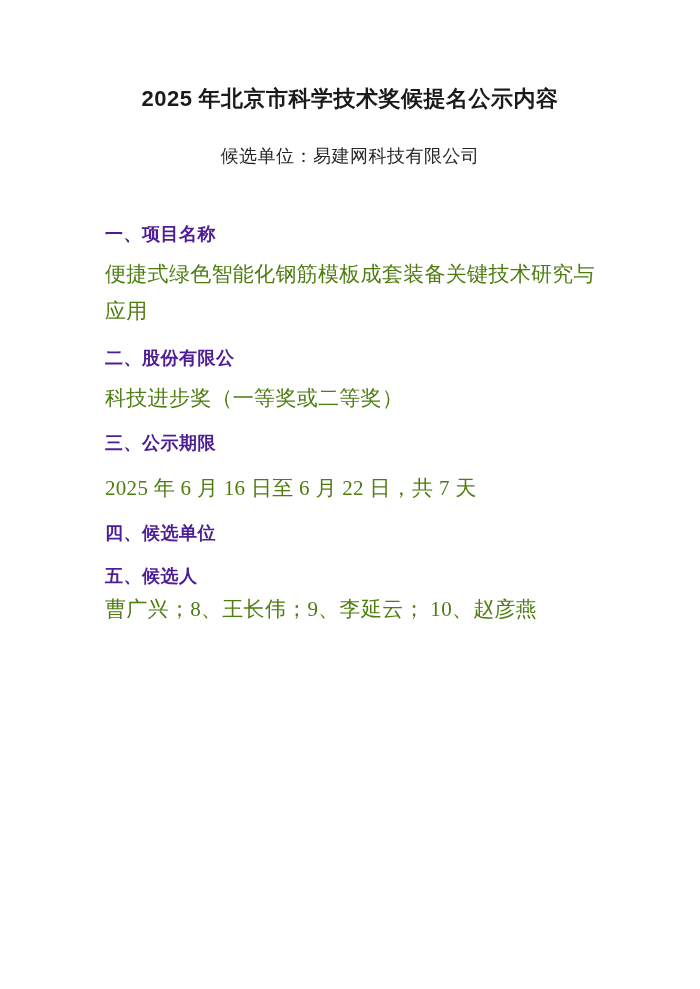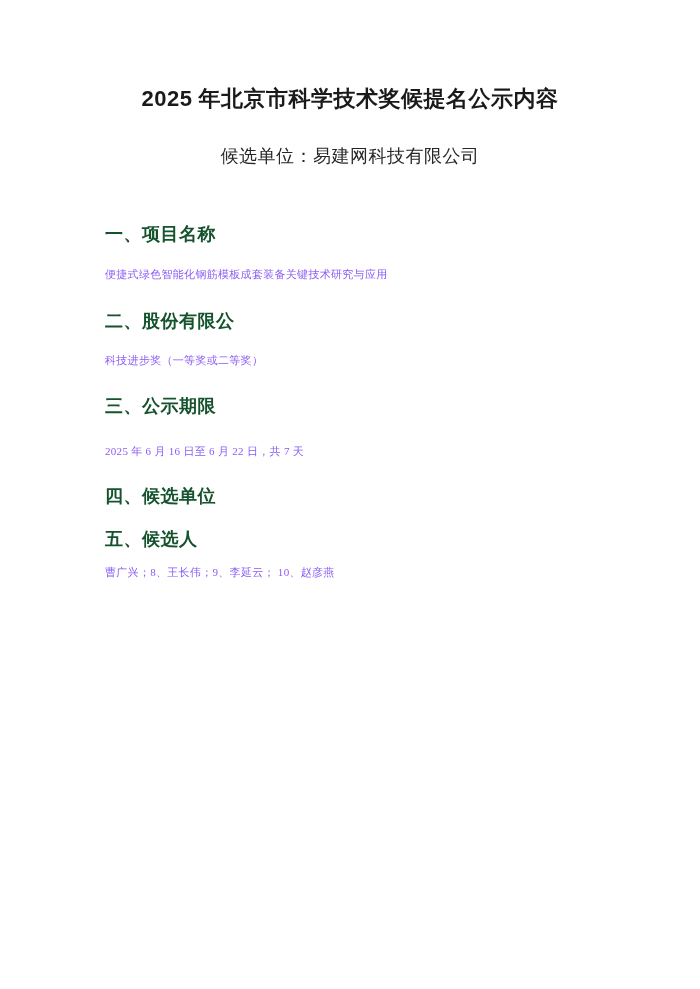--- a/index.html
+++ b/index.html
@@ -36,44 +36,44 @@
     margin-top: 31px;
     text-align: center;
     font-size: 18px;
     line-height: 23px;
     color: #262626;
     letter-spacing: 0.5px;
   }
   .sec-heading {
     font-family: "Liberation Sans", "DejaVu Sans", sans-serif;
     font-weight: bold;
-    color: #14532d;
+    color: #4c1d95;
     font-size: 18px;
     line-height: 25px;
     letter-spacing: 0.5px;
   }
   .para {
-    font-size: 11px;
-    color: #8b5cf6;
+    font-size: 21px;
+    color: #4d7c0f;
     letter-spacing: 0.3px;
   }
   .para .line {
     line-height: 37px;
     text-align: justify;
     text-align-last: justify;
   }
   .para .line:last-child {
     text-align: left;
     text-align-last: left;
   }
   
   .h1 { margin-top: 54px; }
   .b1 { margin-top: 9px;  }
   .h2 { margin-top: 16px; }
-  .b2 { margin-top: 9px; font-family: Liberation Mono, monospace;  }
+  .b2 { margin-top: 9px;  }
   .h3 { margin-top: 14px; }
   .b3 { margin-top: 14px; }
   .h4 { margin-top: 14px; }
   .b4 { margin-top: 5px;  }
   .h5 { margin-top: 18px; }
   .b5 { margin-top: 2px;  }
 </style>
 </head>
 <body>
 

